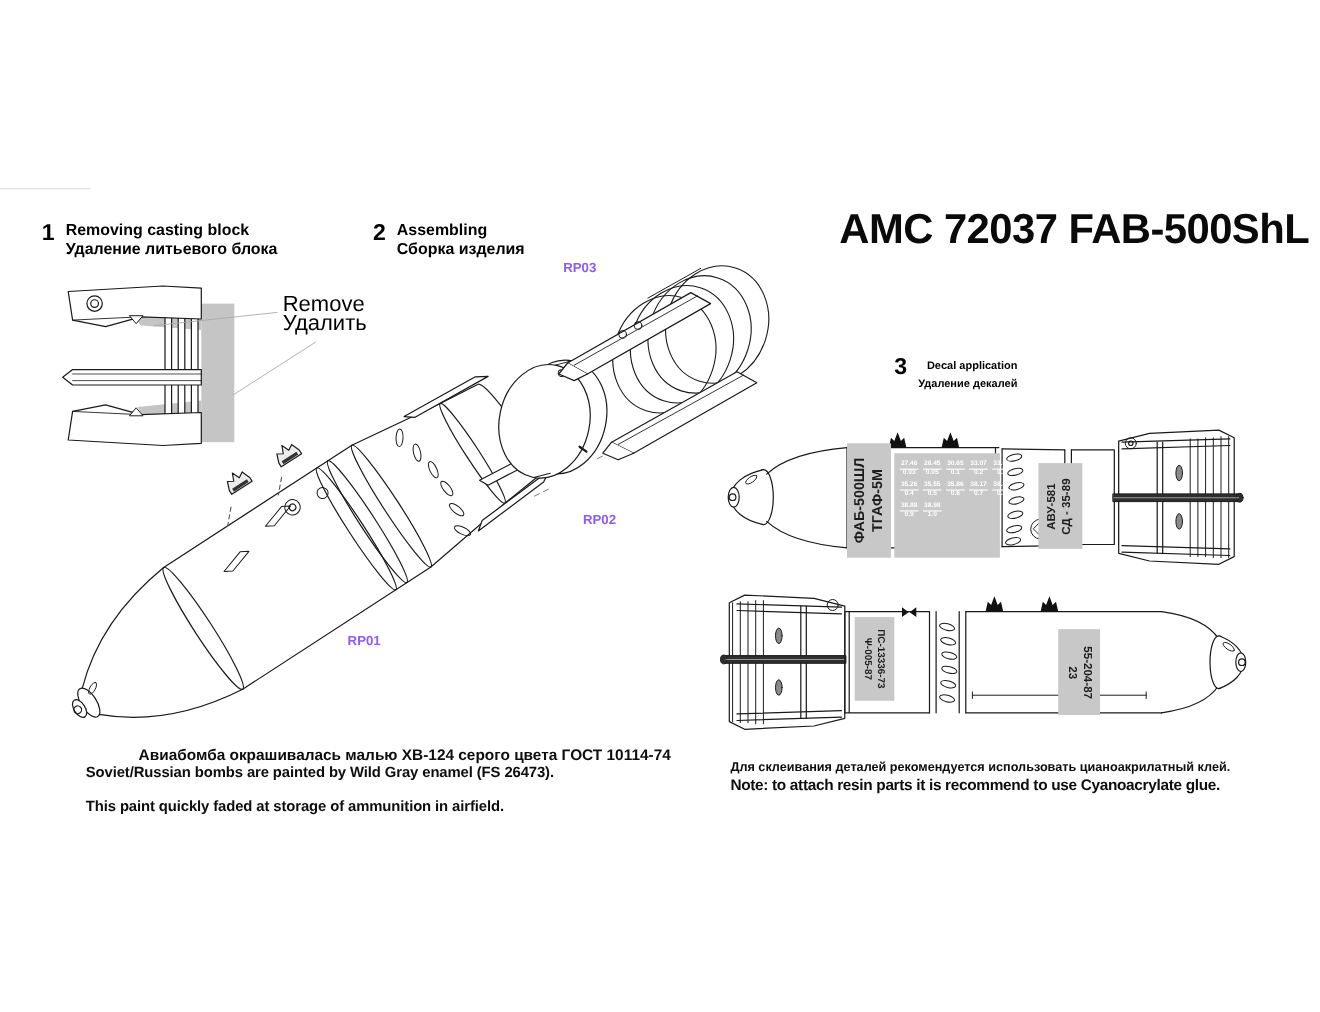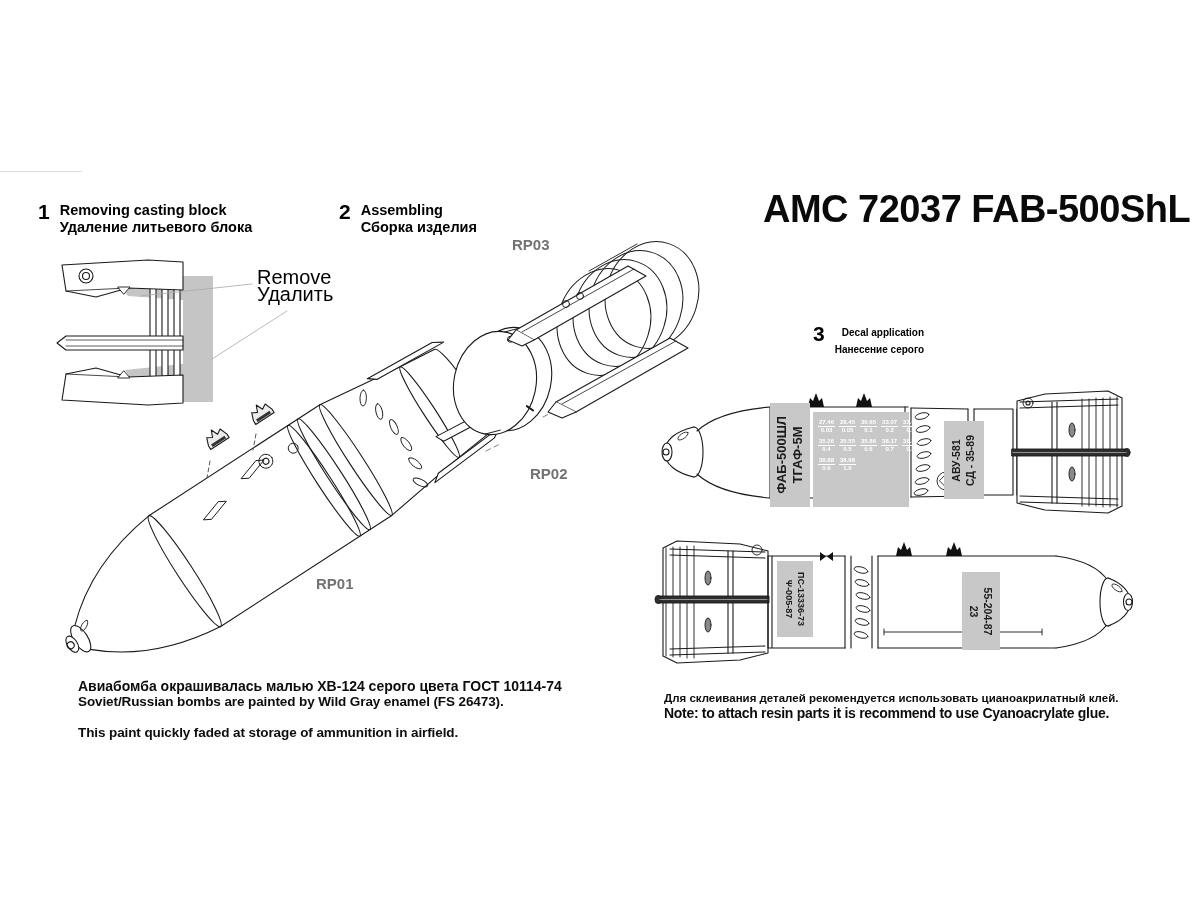--- a/index.html
+++ b/index.html
@@ -13,21 +13,21 @@
     font-family:"Liberation Sans",sans-serif;overflow:hidden;
   }
   .abs{position:absolute;}
   .b{font-weight:bold;color:#0d0d0d;}
   .step-header{display:flex;gap:10px;align-items:flex-start;}
   .step-num{font-size:21px;font-weight:bold;line-height:20px;}
   .step-title{font-size:14.5px;font-weight:bold;line-height:17px;white-space:nowrap;}
   .step-title span{display:block;}
   .title-block{width:390px;text-align:center;font-size:38px;font-weight:bold;
     line-height:32px;letter-spacing:-0.5px;color:#0a0a0a;white-space:nowrap;}
-  .rp-label{font-size:15px;font-weight:bold;color:#737373;}
+  .rp-label{font-size:12px;font-weight:bold;color:#8b5cf6;}
   .remove-label{font-size:20px;font-weight:normal;line-height:17px;}
   .remove-label span{display:block;}
   .note{color:#0d0d0d;}
   .decal{background:var(--decal-gray);display:flex;align-items:center;justify-content:center;overflow:visible;}
   .decal-inner{text-align:center;font-weight:bold;color:#1c1c1c;white-space:nowrap;}
   .decal-inner span{display:block;}
   .rot-ccw{transform:rotate(-90deg);}
   .rot-cw{transform:rotate(90deg);}
   .decal-table{background:var(--decal-gray);padding:7px 0 0 5px;box-sizing:border-box;}
   .dt-row{display:flex;gap:4px;margin-bottom:5px;}
@@ -271,21 +271,21 @@
     <span class="step-title">
       <span>Assembling</span>
       <span>Сборка изделия</span>
     </span>
   </div>
 
   <div class="abs step-header" style="left:813px;top:324px;">
     <span class="step-num">3</span>
     <span class="step-title" style="font-size:10px;text-align:right;">
       <span>Decal application</span>
-      <span>Нанесение серого</span>
+      <span>Удаление декалей</span>
     </span>
   </div>
 
   <div class="abs remove-label" style="left:257px;top:269px;">
     <span>Remove</span>
     <span>Удалить</span>
   </div>
 
   <div class="abs rp-label" style="left:512px;top:236px;">RP03</div>
   <div class="abs rp-label" style="left:530px;top:465px;">RP02</div>
@@ -370,21 +370,21 @@
   </div>
 
   <div class="abs decal" style="left:962px;top:572px;width:38px;height:78px;">
     <div class="decal-inner rot-cw" style="font-size:10.5px;line-height:13.5px;">
       <span>55-204-87</span>
       <span>23</span>
     </div>
   </div>
 
   <div class="abs note" style="left:78px;top:678px;">
-    <div class="b" style="font-size:14px;line-height:17px;">Авиабомба окрашивалась малью ХВ-124 серого цвета ГОСТ 10114-74</div>
+    <div class="b" style="font-size:14px;line-height:17px;margin-left:48px;">Авиабомба окрашивалась малью ХВ-124 серого цвета ГОСТ 10114-74</div>
     <div class="b" style="font-size:13.5px;line-height:14.5px;letter-spacing:-0.1px;">Soviet/Russian bombs are painted by Wild Gray enamel (FS 26473).</div>
     <div class="b" style="font-size:13.5px;line-height:14.5px;letter-spacing:-0.1px;margin-top:16px;">This paint quickly faded at storage of ammunition in airfield.</div>
   </div>
 
   <div class="abs note" style="left:664px;top:692px;">
     <div class="b" style="font-size:11.5px;line-height:13px;">Для склеивания деталей рекомендуется использовать цианоакрилатный клей.</div>
     <div class="b" style="font-size:14px;line-height:16px;letter-spacing:-0.3px;">Note: to attach resin parts it is recommend to use Cyanoacrylate glue.</div>
   </div>
 
 </div>

